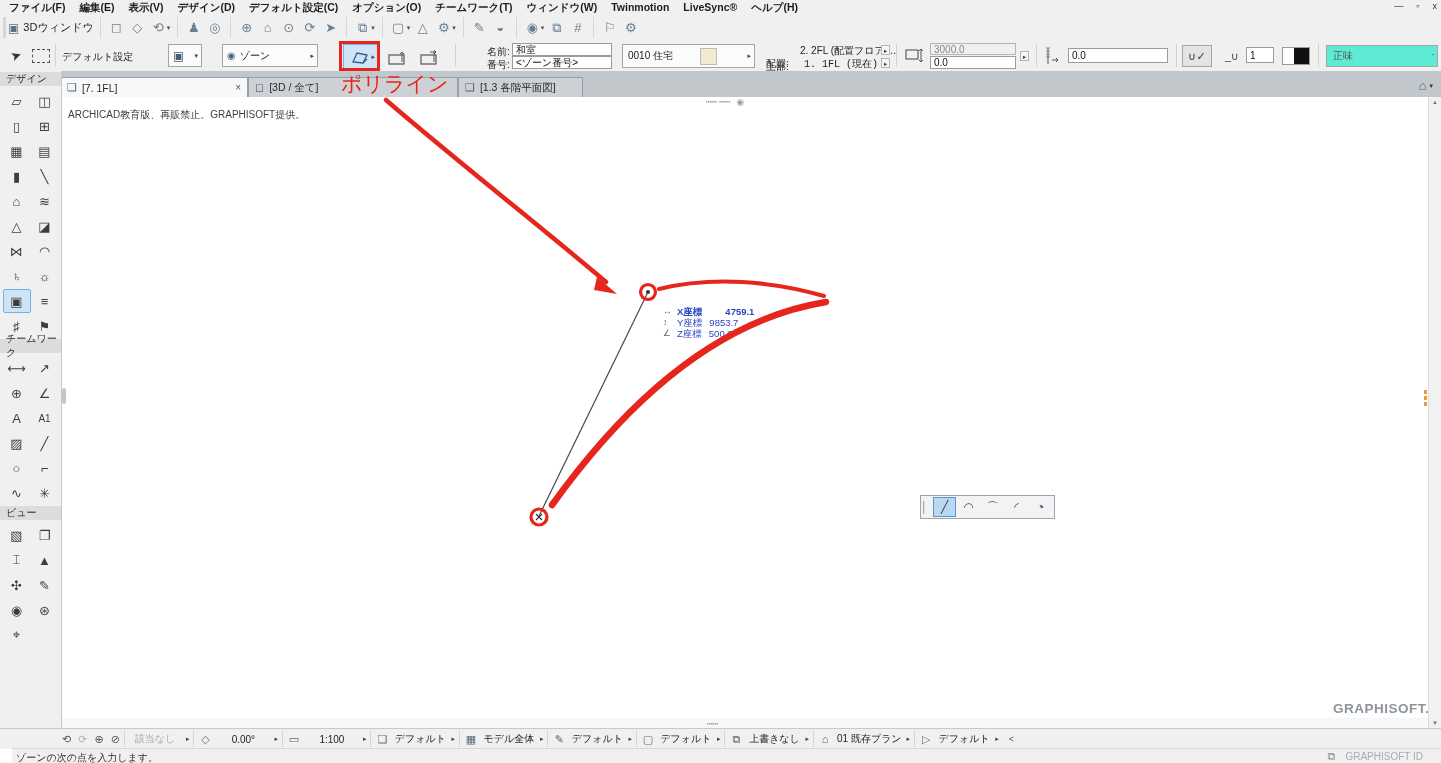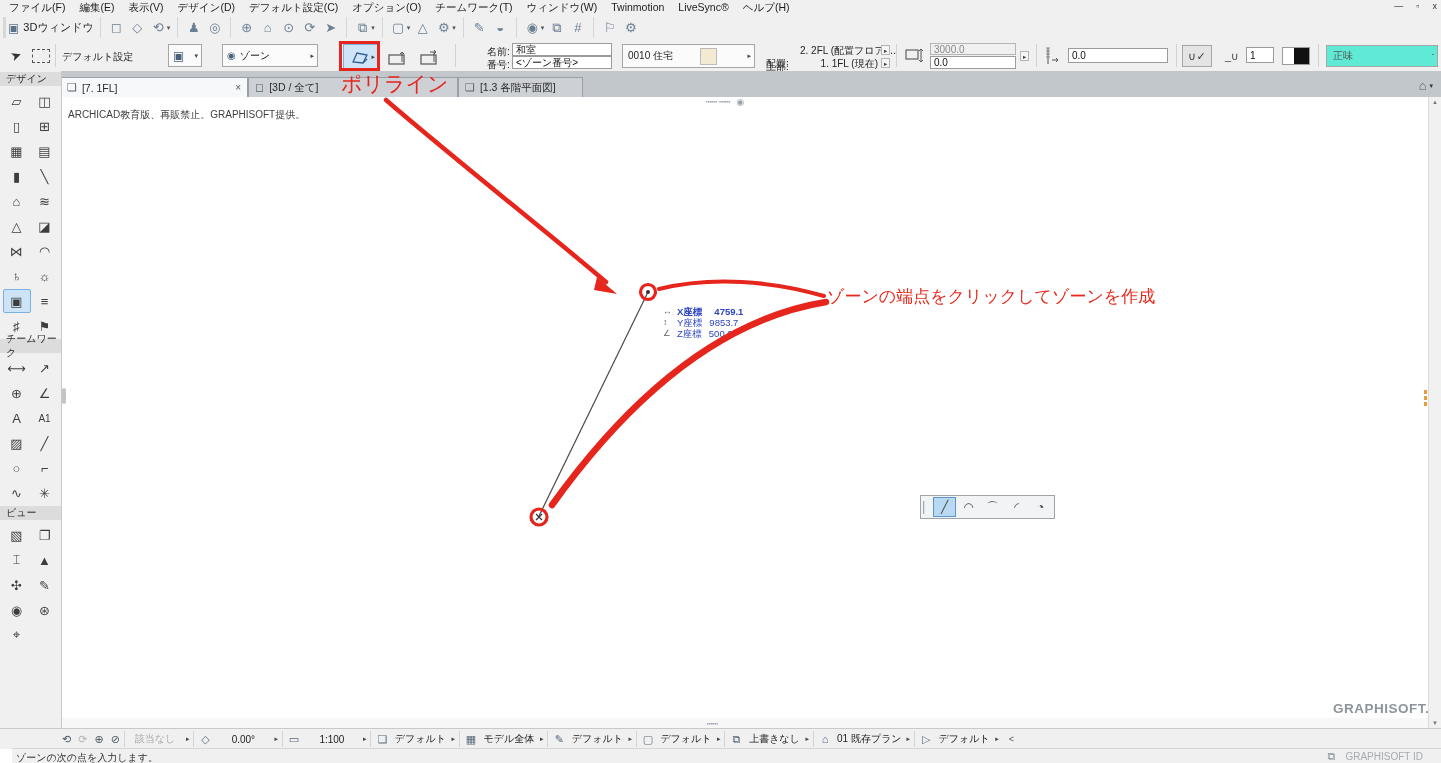--- a/index.html
+++ b/index.html
@@ -1,21 +1,21 @@
 <!DOCTYPE html>
 <html><head>
 <meta charset="utf-8">
 <style>
   html,body{margin:0;padding:0;}
   body{width:1441px;height:763px;position:relative;overflow:hidden;background:#fff;
        font-family:"Liberation Sans","DejaVu Sans",sans-serif;-webkit-font-smoothing:antialiased;}
   
   .menubar{position:absolute;left:0;top:0;width:100%;height:15px;background:#f0f0f0;
            display:flex;align-items:center;font-size:10.5px;color:#1c1c1c;box-sizing:border-box;padding-left:2px;}
-  .menu-item{padding:0 7px;cursor:default;white-space:nowrap;}
+  .menu-item{padding:0 7px;cursor:default;white-space:nowrap;font-weight:bold;}
   .win-controls{position:absolute;right:4px;top:1px;display:flex;gap:13px;font-size:9px;color:#333;}
   .win-controls span{cursor:default;}
   
   .toolbar2{position:absolute;top:15px;left:0;width:100%;height:25px;background:#f0f0f0;
             border-bottom:1px solid #dedede;display:flex;align-items:center;}
   .tb3d-btn{display:flex;align-items:center;height:21px;margin-left:3px;padding:0 6px 0 2px;
             border-left:3px solid #d7d7d7;font-size:11px;color:#1d1d1d;gap:4px;}
   .tb3d-btn .g{color:#5b7288;font-size:12px;}
   .tb-group{display:flex;align-items:center;height:21px;padding:0 5px;border-left:1px solid #d6d6d6;}
   .tb-icon{width:21px;text-align:center;font-size:13px;color:#6b7f92;cursor:default;}
@@ -223,21 +223,21 @@
   <div class="fld" style="left:512px;top:16px;width:100px;height:13px;">&lt;ゾーン番号&gt;</div>
   <div class="dropbtn" style="left:622px;top:4px;width:133px;height:24px;">
     <span style="padding-left:5px;">0010  住宅</span>
     <span id="cat-swatch" style="margin-left: auto; width: 15px; height: 15px; border: 1px solid rgb(187, 187, 187); background: rgb(243, 234, 210);"></span>
     <span class="arr">▸</span>
   </div>
   <div class="lbl" style="left:766px;top:20px;">上部:</div>
   <div class="lbl" style="left:800px;top:4px;width:78px;text-align:right;white-space:nowrap;">2. 2FL (配置フロア ...</div>
   <span class="smallarr" style="position:absolute;left:881px;top:5px;">▸</span>
   <div class="lbl" style="left:766px;top:17px;">配置:</div>
-  <div class="lbl" style="left:800px;top:17px;width:78px;text-align:right;white-space:nowrap;">1. 1FL (現在)</div>
+  <div class="lbl" style="left:800px;top:17px;width:78px;text-align:right;white-space:nowrap;font-family:Liberation Mono, monospace;">1. 1FL (現在)</div>
   <span class="smallarr" style="position:absolute;left:881px;top:18px;">▸</span>
   <div class="sep" style="left:896px;"></div>
   <div class="iconbtn" style="left:902px;top:5px;width:24px;height:22px;">
     <svg width="22" height="20" viewBox="0 0 22 20">
         <rect x="3" y="4" width="12" height="9" fill="none" stroke="#555" stroke-width="1.1"></rect>
         <path d="M18 3 L18 16 M16 5 L18 3 L20 5 M16 14 L18 16 L20 14" fill="none" stroke="#555" stroke-width="1"></path>
       </svg>
   </div>
   <div class="fld dis" style="left:930px;top:3px;width:86px;height:12px;">3000.0</div>
   <div class="fld" style="left:930px;top:16px;width:86px;height:13px;">0.0</div>
@@ -428,34 +428,33 @@
 <div class="canvas">
   <div class="edu-note">ARCHICAD教育版、再販禁止。GRAPHISOFT提供。</div>
   <div class="mini-marks">
     <span>┅┅  ┅┅</span>
     <span>◉</span>
   </div>
   <div class="coord-tip" id="coord-tip">
       <div class="r b">
         <span class="i" style="font-weight: bold;">↔</span>
         <span style="font-weight: bold;">X座標</span>
-        <span style="margin-left: 8px; font-weight: bold;">4759.1</span>
+        <span style="margin-left: 19px; font-weight: bold;">4759.1</span>
       </div>
       <div class="r">
         <span class="i">↕</span>
         <span>Y座標</span>
         <span style="margin-left: 3px; text-align: right;">9853.7</span>
       </div>
       <div class="r">
         <span class="i">∠</span>
         <span>Z座標</span>
         <span style="margin-left: 3px;">500.0</span>
       </div>
     </div>
-  <div class="hint-red">ゾーンの端点をクリックしてゾーンを作成</div>
   <div class="petpal" id="petpal">
       <div class="pet handle">▏</div>
       <div class="pet sel">╱</div>
       <div class="pet">◠</div>
       <div class="pet">⌒</div>
       <div class="pet">◜</div>
       <div class="pet">◔</div>
     </div>
   <div class="watermark">GRAPHISOFT.</div>
   <div class="splitter-dot"></div>

